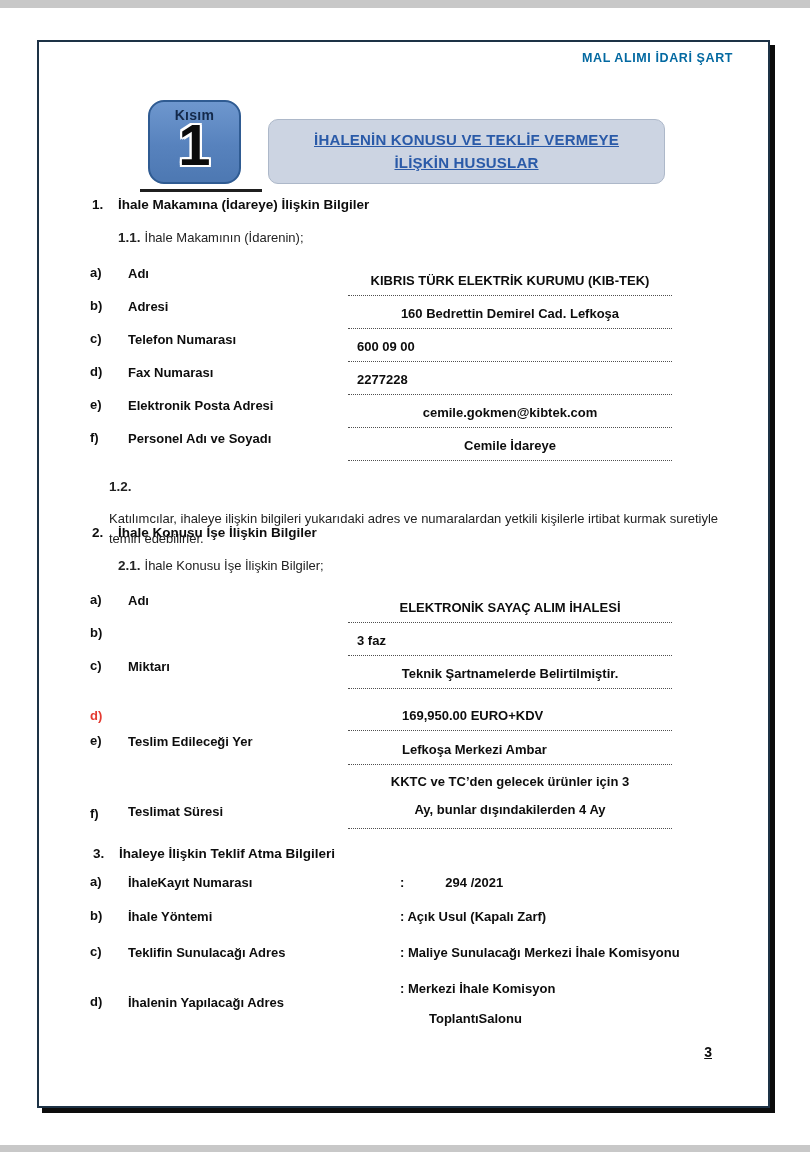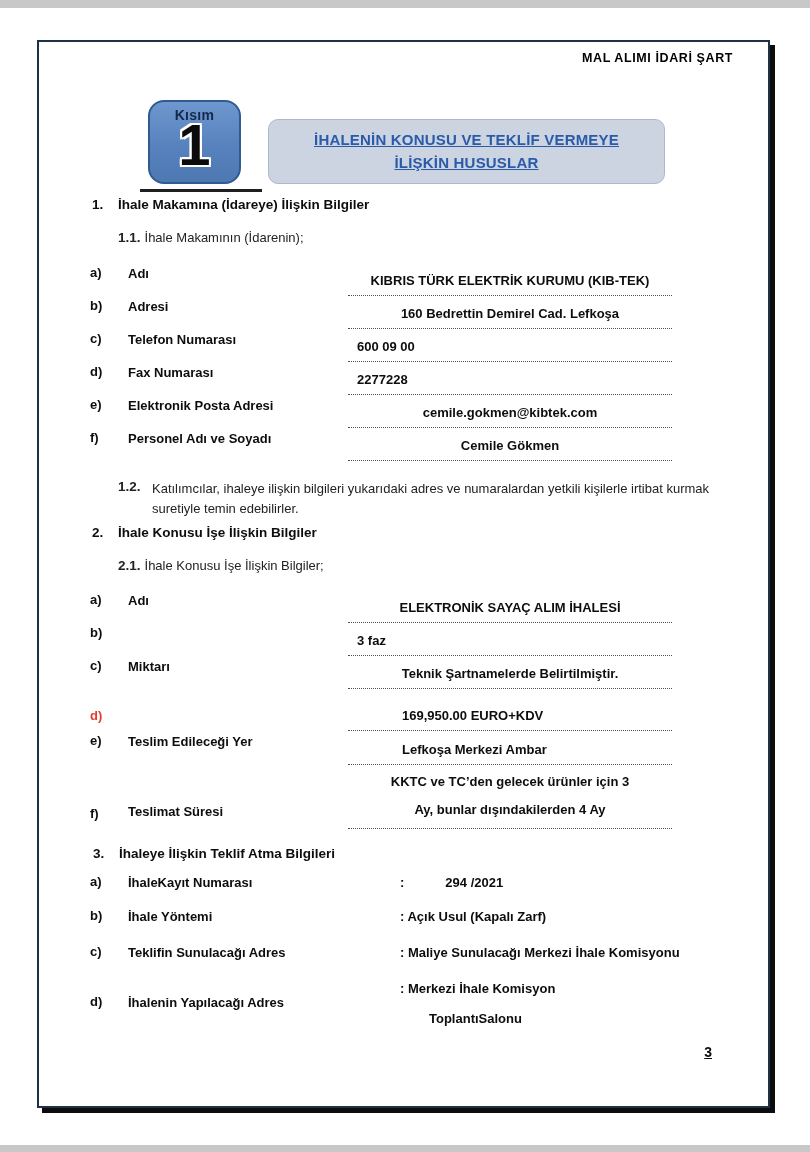--- a/index.html
+++ b/index.html
@@ -13,21 +13,21 @@
   .edge-bottom { top:1145px; height:7px; }
 
   .frame {
     position:absolute; left:37px; top:40px; width:733px; height:1068px;
     background:#ffffff; border:2px solid #1d3246;
     box-shadow:5px 5px 0 #0c0c0c;
   }
 
   .hdr {
     position:absolute; top:9px; right:35px;
-    font-size:12.5px; font-weight:600; letter-spacing:0.6px; color:#000000;
+    font-size:12.5px; font-weight:600; letter-spacing:0.6px; color:#0369a1;
   }
 
   
   .kisim-box {
     position:absolute; left:109px; top:58px; width:93px; height:84px;
     background:linear-gradient(180deg,#6e97ce 0%,#5782bd 55%,#4d78b2 100%);
     border:2px solid #2f5b92; border-radius:16px; text-align:center;
   }
   .kisim-label { font-size:14px; font-weight:bold; color:#13294a; margin-top:5px; letter-spacing:0.3px; }
   .kisim-number {
@@ -141,25 +141,25 @@
       <span class="fvalue v-left">2277228</span>
     </div>
     <div class="frow">
       <span class="letter">e)</span>
       <span class="flabel">Elektronik Posta Adresi</span>
       <span class="fvalue v-center">cemile.gokmen@kibtek.com</span>
     </div>
     <div class="frow">
       <span class="letter">f)</span>
       <span class="flabel">Personel Adı ve Soyadı</span>
-      <span class="fvalue v-center">Cemile Gökmen</span>
-    </div>
-  </div>
-
-  <div class="sub-line" style="left:79px; top:437px; width:610px; display:flex;">
+      <span class="fvalue v-center">Cemile İdareye</span>
+    </div>
+  </div>
+
+  <div class="sub-line" style="left:70px; top:437px; width:610px; display:flex;flex-direction:column;">
     <b style="flex:0 0 30px;">1.2.</b>
     <span style="flex:1; line-height:1.5;">Katılımcılar, ihaleye ilişkin bilgileri yukarıdaki adres ve numaralardan yetkili kişilerle irtibat kurmak suretiyle temin edebilirler.</span>
   </div>
 
   <div class="sec-head h2">
     <span class="num">2.</span>
     <span>İhale Konusu İşe İlişkin Bilgiler</span>
   </div>
   <div class="sub-line s21">
     <b>2.1.</b><span>İhale Konusu İşe İlişkin Bilgiler;</span>

